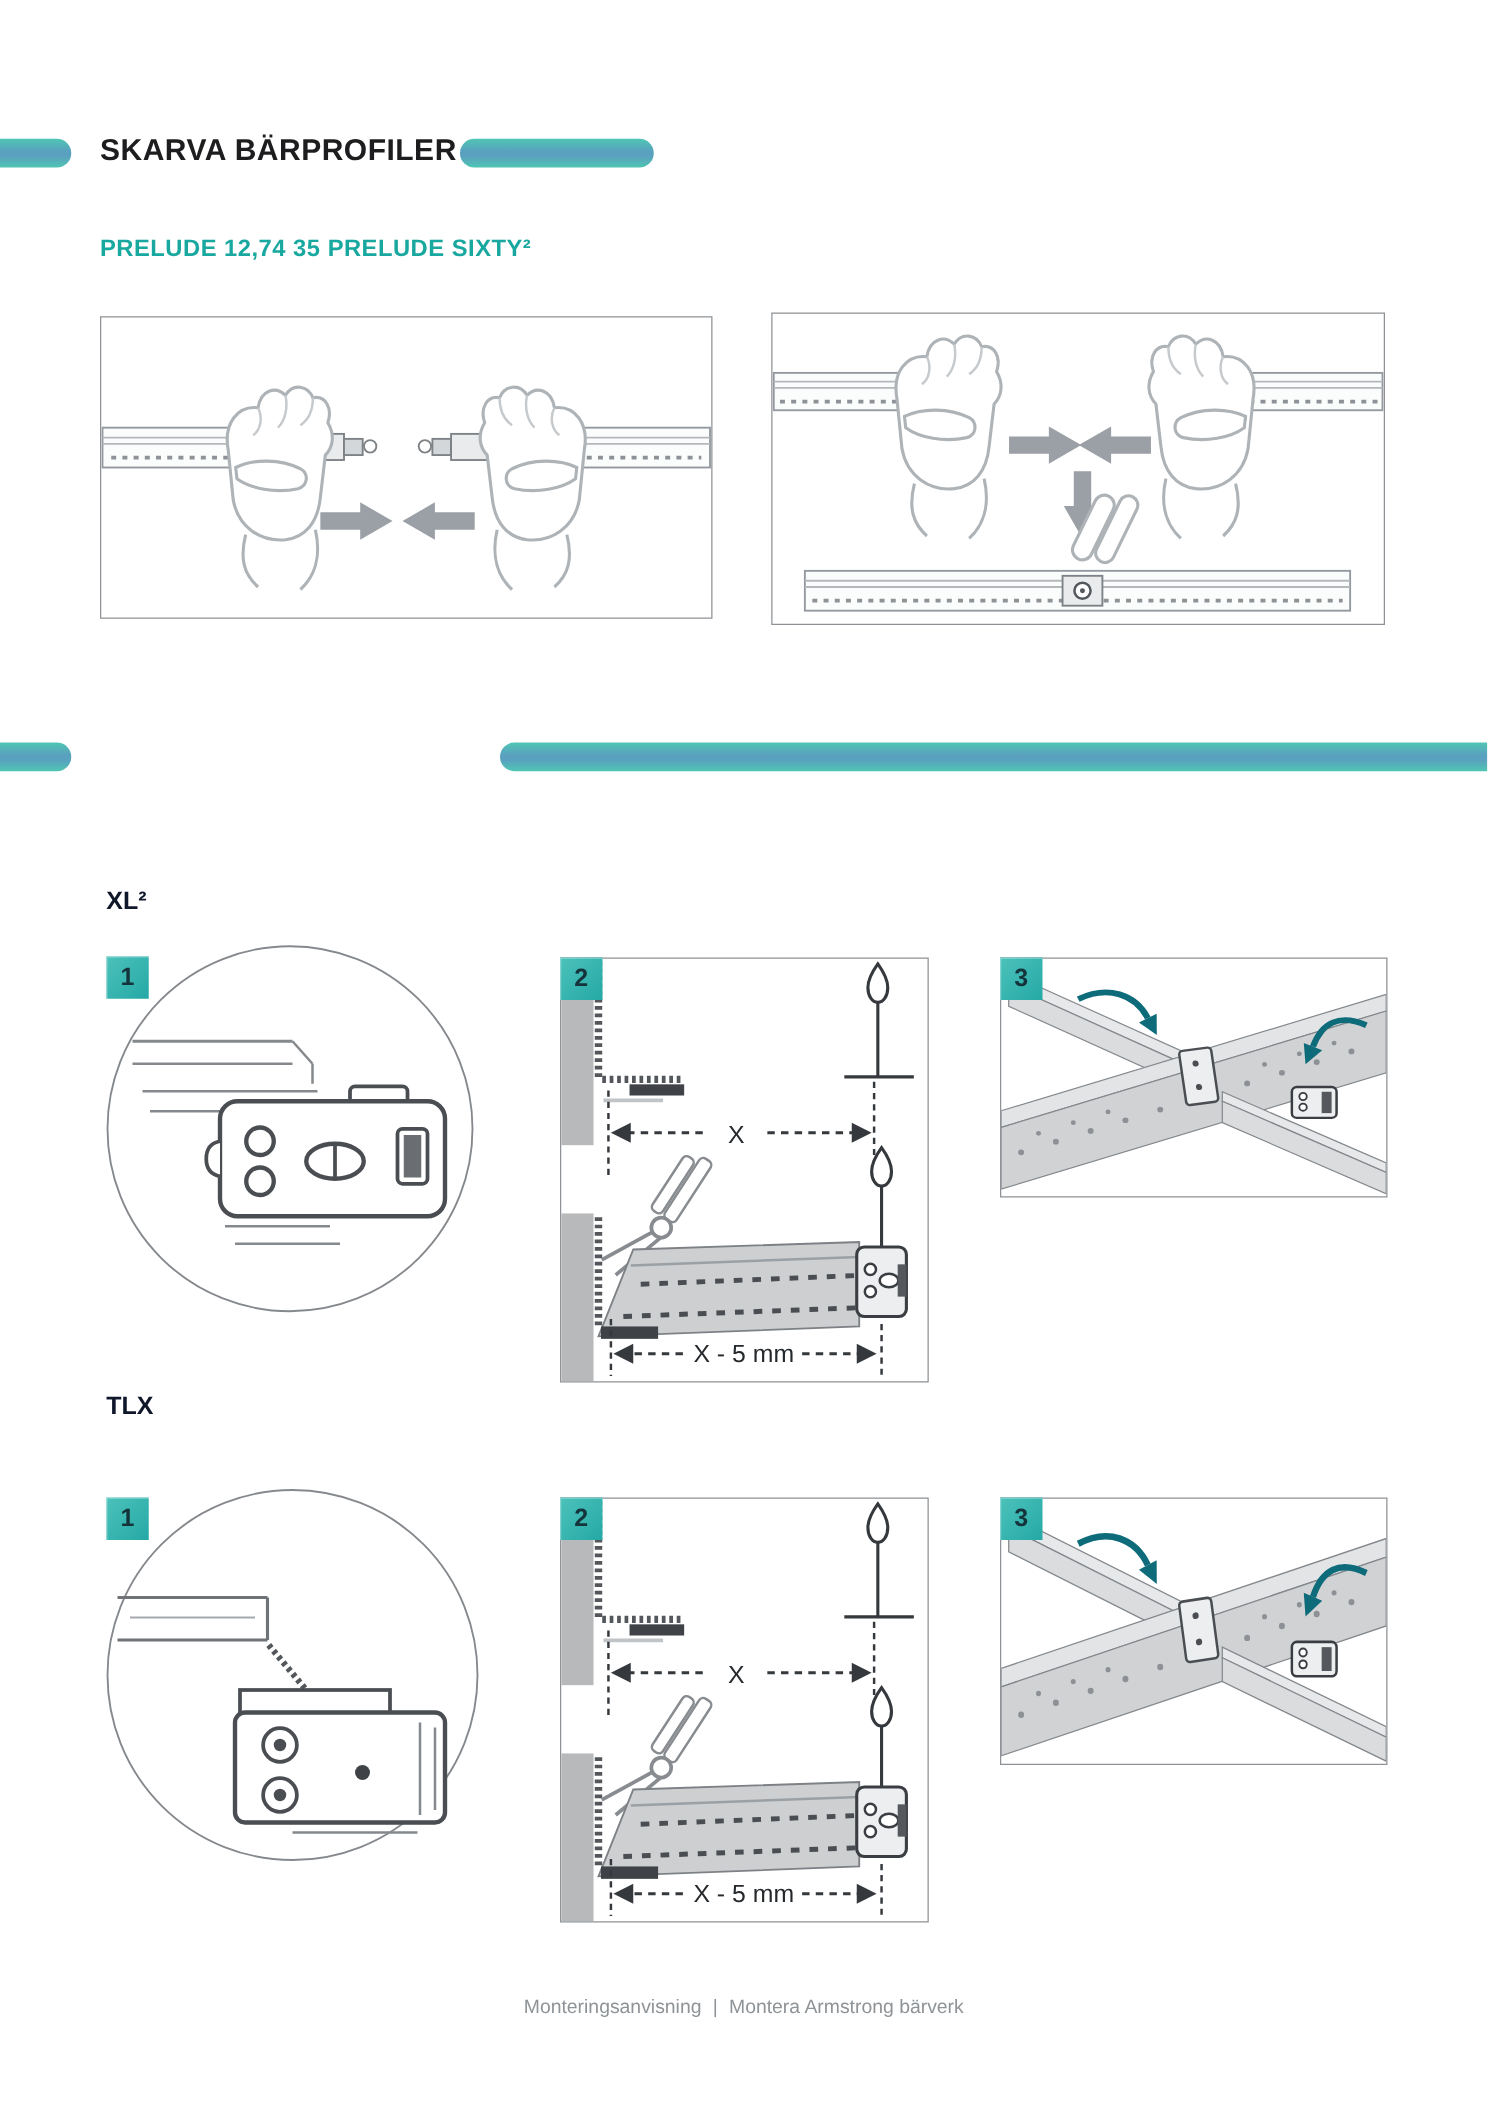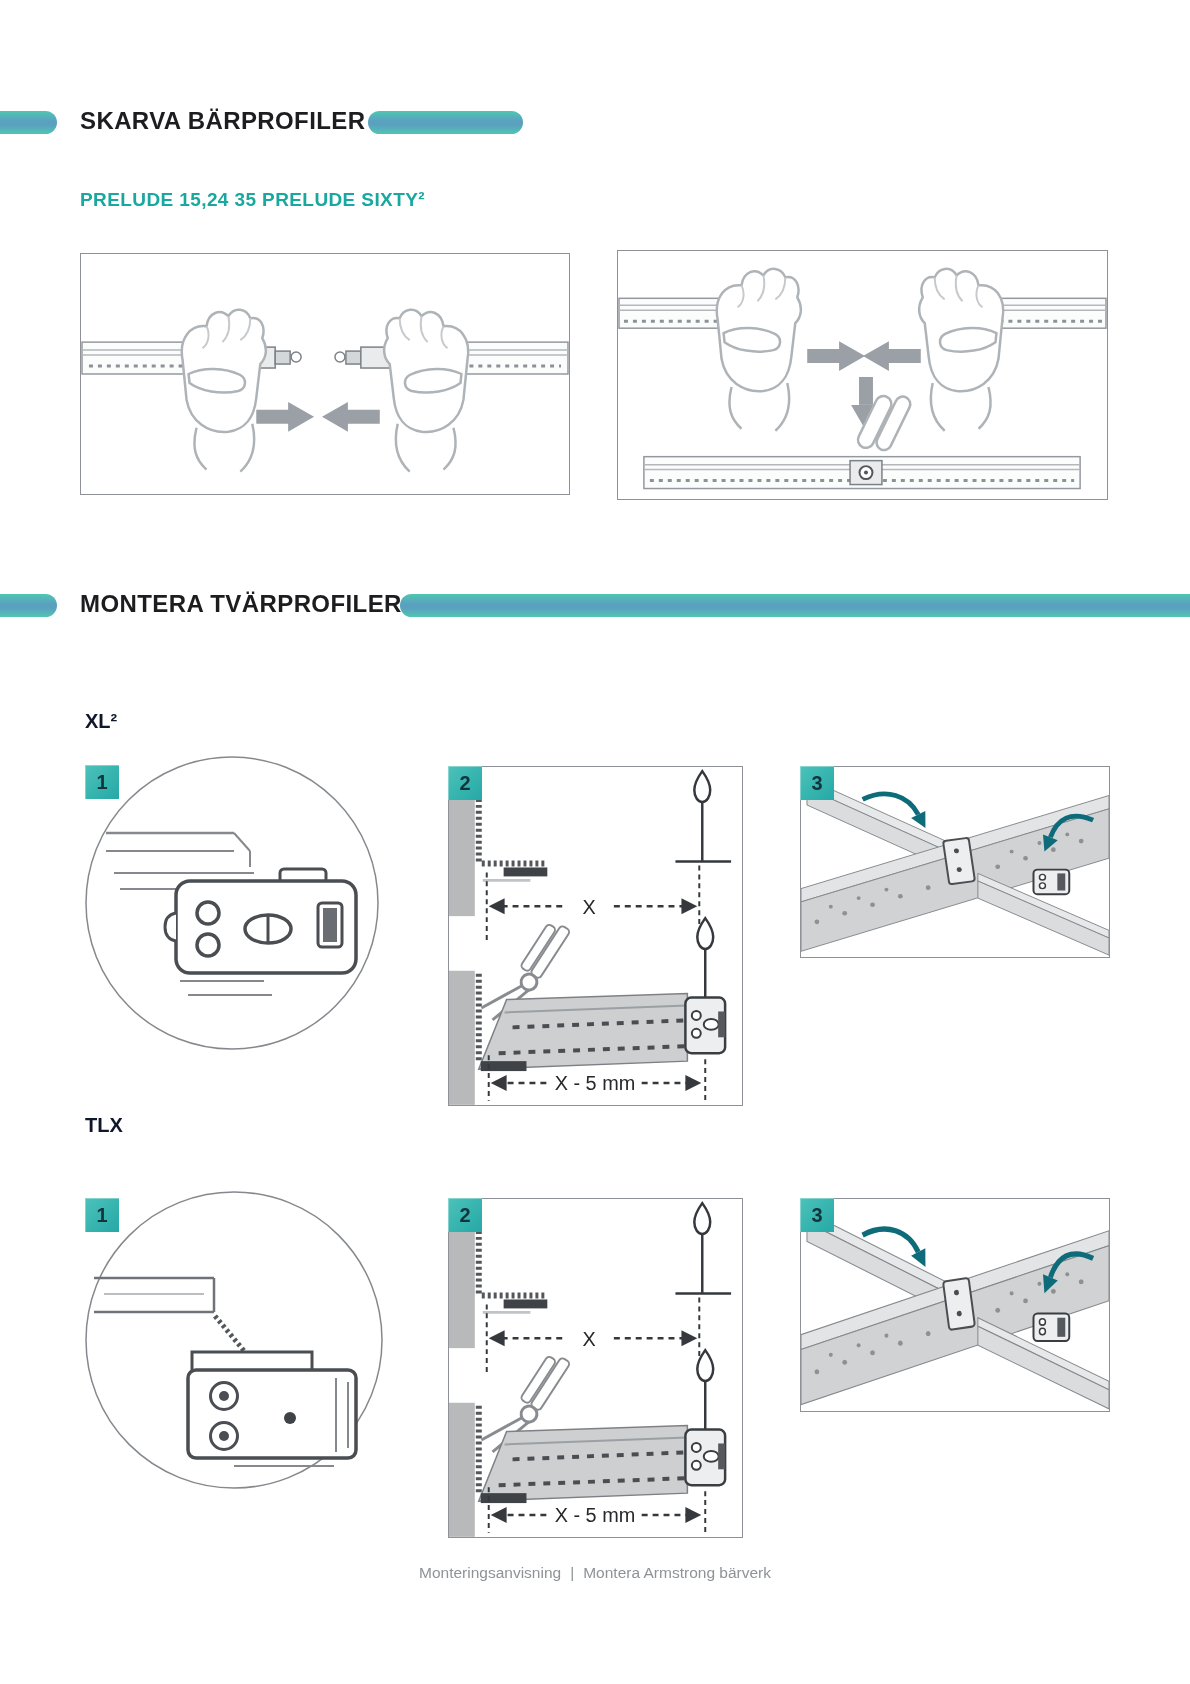--- a/index.html
+++ b/index.html
@@ -132,21 +132,21 @@
     </g>
   </defs>
 </svg>
 
 <div class="page">
 
   <div class="bar capR" style="left:0;top:111px;width:57px;"></div>
   <div class="h1" style="left:80px;top:107px;">SKARVA BÄRPROFILER</div>
   <div class="bar capBoth" style="left:368px;top:111px;width:155px;"></div>
 
-  <div class="sub" style="left:80px;top:189px;">PRELUDE 15,24 35 PRELUDE SIXTY²</div>
+  <div class="sub" style="left:80px;top:189px;">PRELUDE 12,74 35 PRELUDE SIXTY²</div>
 
   <div class="frame" style="left:80px;top:253px;width:490px;height:242px;">
     <svg viewBox="0 0 490 240">
       <g>
         <rect x="1" y="88" width="162" height="32" fill="#fbfcfc" stroke="#9499a0" stroke-width="1.5"></rect>
         <line x1="1" y1="96" x2="163" y2="96" stroke="#b4b8bb" stroke-width="1.5"></line>
         <line x1="1" y1="101" x2="163" y2="101" stroke="#b4b8bb" stroke-width="1.5"></line>
         <line x1="8" y1="112" x2="158" y2="112" stroke="#8d9297" stroke-width="3" stroke-dasharray="4,5"></line>
         <rect x="163" y="93" width="32" height="21" fill="#e9ebec" stroke="#7d8286" stroke-width="1.5"></rect>
         <rect x="195" y="97" width="15" height="13" fill="#d4d7d9" stroke="#7d8286" stroke-width="1.5"></rect>
@@ -210,21 +210,20 @@
         <circle cx="249" cy="222" r="2" fill="#53575b"></circle>
       </g>
       <g transform="translate(270,146) rotate(26)">
         <rect x="-8" y="0" width="16" height="56" rx="8" fill="#fff" stroke="#aeb3b7" stroke-width="2.5"></rect>
         <rect x="10" y="-8" width="15" height="58" rx="7.5" fill="#fff" stroke="#aeb3b7" stroke-width="2.5"></rect>
       </g>
     </svg>
   </div>
 
   <div class="bar capR" style="left:0;top:594px;width:57px;"></div>
-  <div class="h1" style="left:80px;top:590px;">MONTERA TVÄRPROFILER</div>
   <div class="bar capL" style="left:400px;top:594px;width:790px;"></div>
 
   <div class="mini" style="left:85px;top:710px;">XL²</div>
   <div class="badge" style="left:85px;top:765px;">1</div>
   <div class="circ-ill" style="left:84px;top:755px;width:296px;height:296px;">
     <svg viewBox="0 0 296 296">
       <circle cx="148" cy="148" r="146" fill="#fff" stroke="#85898d" stroke-width="1.5"></circle>
       <g stroke="#85898d" fill="none">
         <line x1="22" y1="78" x2="150" y2="78" stroke-width="2.5"></line>
         <line x1="22" y1="96" x2="150" y2="96" stroke-width="2"></line>
@@ -304,17 +303,17 @@
   <div class="badge" style="left:448px;top:1198px;">2</div>
 
   <div class="frame" style="left:800px;top:1198px;width:310px;height:214px;">
     <svg viewBox="0 0 310 200" preserveAspectRatio="none">
         <use href="#b3gfx"></use>
       </svg>
   </div>
   <div class="badge" style="left:800px;top:1198px;">3</div>
 
 
-  <div class="footer" style="top:1564px;">
+  <div class="footer" style="top:1597px;">
     <span>Monteringsanvisning</span><span class="sep">|</span><span>Montera Armstrong bärverk</span>
   </div>
 
 </div>
 
 </body></html>

